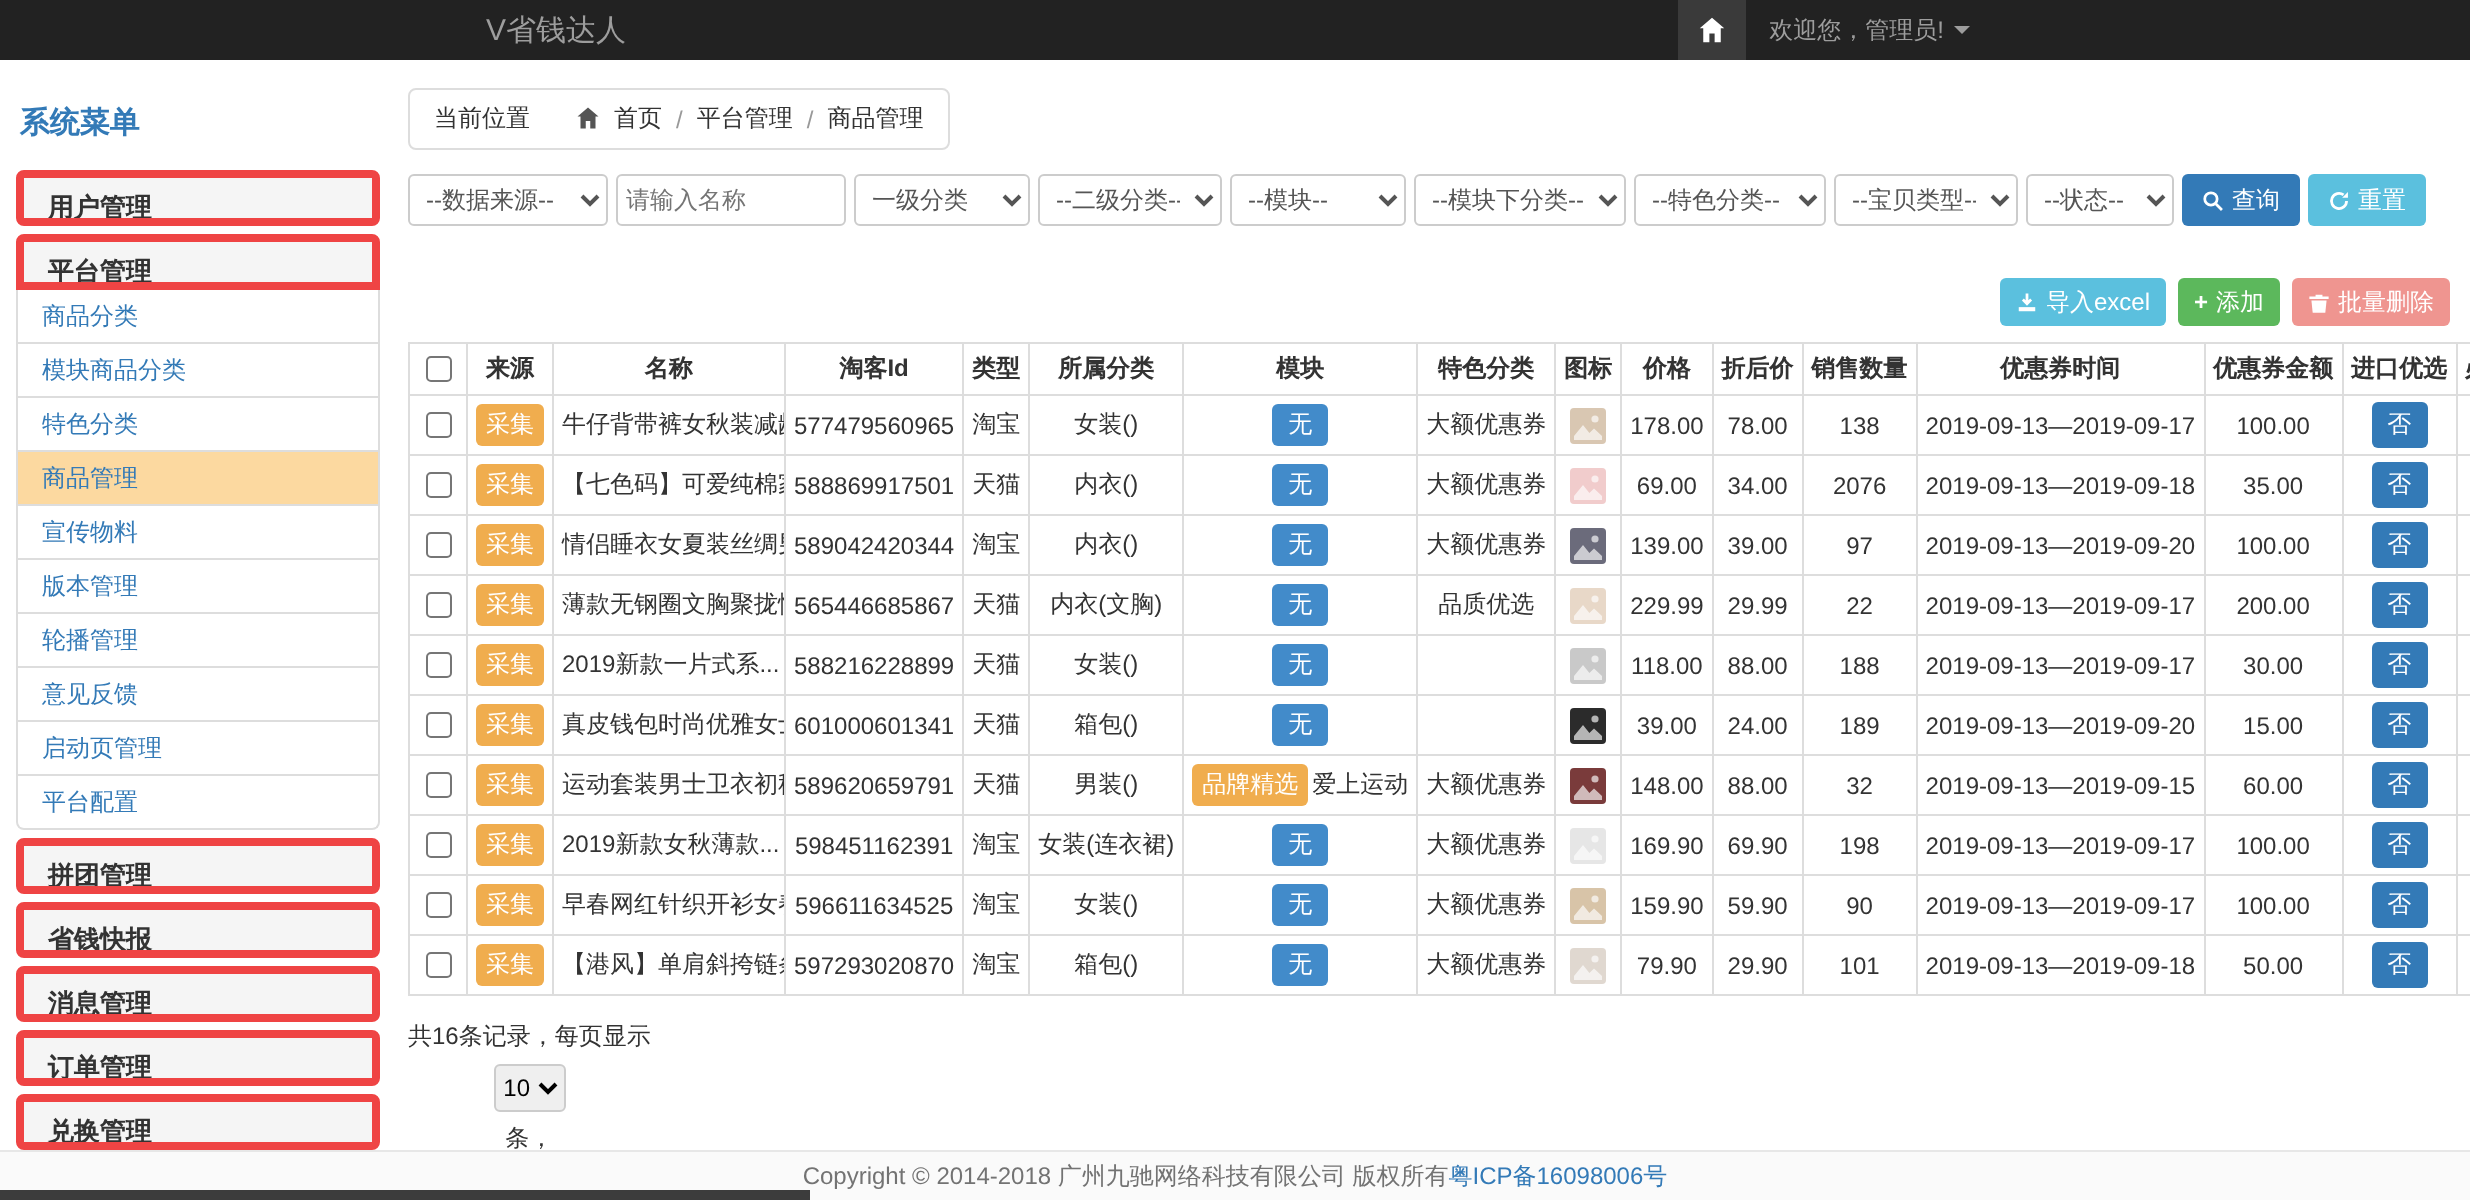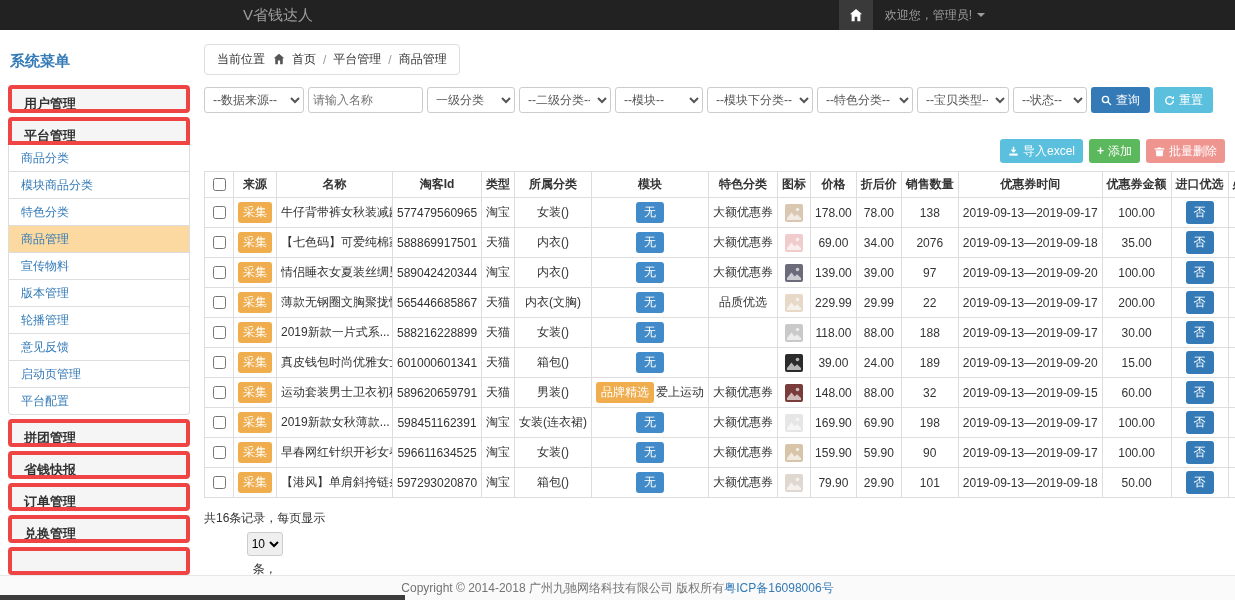--- a/index.html
+++ b/index.html
@@ -20,21 +20,21 @@
   .sidebar { width: 182px; flex: none; }
   .sidebar-title { color: #337ab7; font-size: 15px; font-weight: bold; padding: 8px 2px 14px; }
   .menu-top { background: #f5f5f5; border: 4px solid #ef4444; border-radius: 4px; padding: 6px 12px; font-size: 13px; font-weight: bold; color: #333; margin-top: 4px; cursor: pointer; height: 28px; white-space: nowrap; overflow: hidden; }
   .menu-top:first-child { margin-top: 0; }
   .menu-top.expanded { border-radius: 4px 4px 0 0; }
   .menu-sub { background: #fff; border: 1px solid #ddd; border-top: none; padding: 5px 12px; font-size: 12px; color: #337ab7; cursor: pointer; height: 27px; white-space: nowrap; overflow: hidden; }
   .menu-sub.active { background: #fcd9a0; }
   .menu-sub.sub-last { border-radius: 0 0 4px 4px; }
   .main { flex: 1; margin-left: 14px; min-width: 0; }
   
-  .breadcrumb { display: inline-flex; align-items: center; gap: 8px; border: 1px solid #ddd; border-radius: 4px; padding: 6px 12px; font-size: 12px; color: #333; margin-bottom: 12px; background: #fff; }
+  .breadcrumb { display: inline-flex; align-items: center; gap: 23px; border: 1px solid #ddd; border-radius: 4px; padding: 6px 12px; font-size: 12px; color: #333; margin-bottom: 12px; background: #fff; }
   .breadcrumb .sep { color: #999; }
   .crumbs { display: inline-flex; align-items: center; gap: 7px; }
   .crumb { color: #333; cursor: pointer; }
   
   .filters { display: flex; align-items: center; gap: 4px; margin-bottom: 26px; }
   .filters select, .filters input { height: 26px; border: 1px solid #ccc; border-radius: 3px; font-size: 12px; color: #555; background: #fff; padding: 0 4px; font-family: inherit; }
   #filter-controls { display: contents; }
   .btn { height: 26px; border: none; border-radius: 3px; color: #fff; font-size: 12px; padding: 0 10px; display: inline-flex; align-items: center; gap: 4px; cursor: pointer; font-family: inherit; }
   .btn-primary { background: #337ab7; }
   .btn-info { background: #5bc0de; }
@@ -103,20 +103,21 @@
         <div class="menu-sub">特色分类</div>
         <div class="menu-sub active">商品管理</div>
         <div class="menu-sub">宣传物料</div>
         <div class="menu-sub">版本管理</div>
         <div class="menu-sub">轮播管理</div>
         <div class="menu-sub">意见反馈</div>
         <div class="menu-sub">启动页管理</div>
         <div class="menu-sub sub-last">平台配置</div>
         <div class="menu-top">拼团管理</div>
         <div class="menu-top">省钱快报</div>
+        <div class="menu-top">消息管理</div>
         <div class="menu-top">订单管理</div>
         <div class="menu-top">兑换管理</div>
         <div class="menu-top"></div>
       </div>
   </aside>
 
   <main class="main">
     <div class="breadcrumb">
       <span>当前位置</span>
       <span class="crumbs" id="crumbs">

